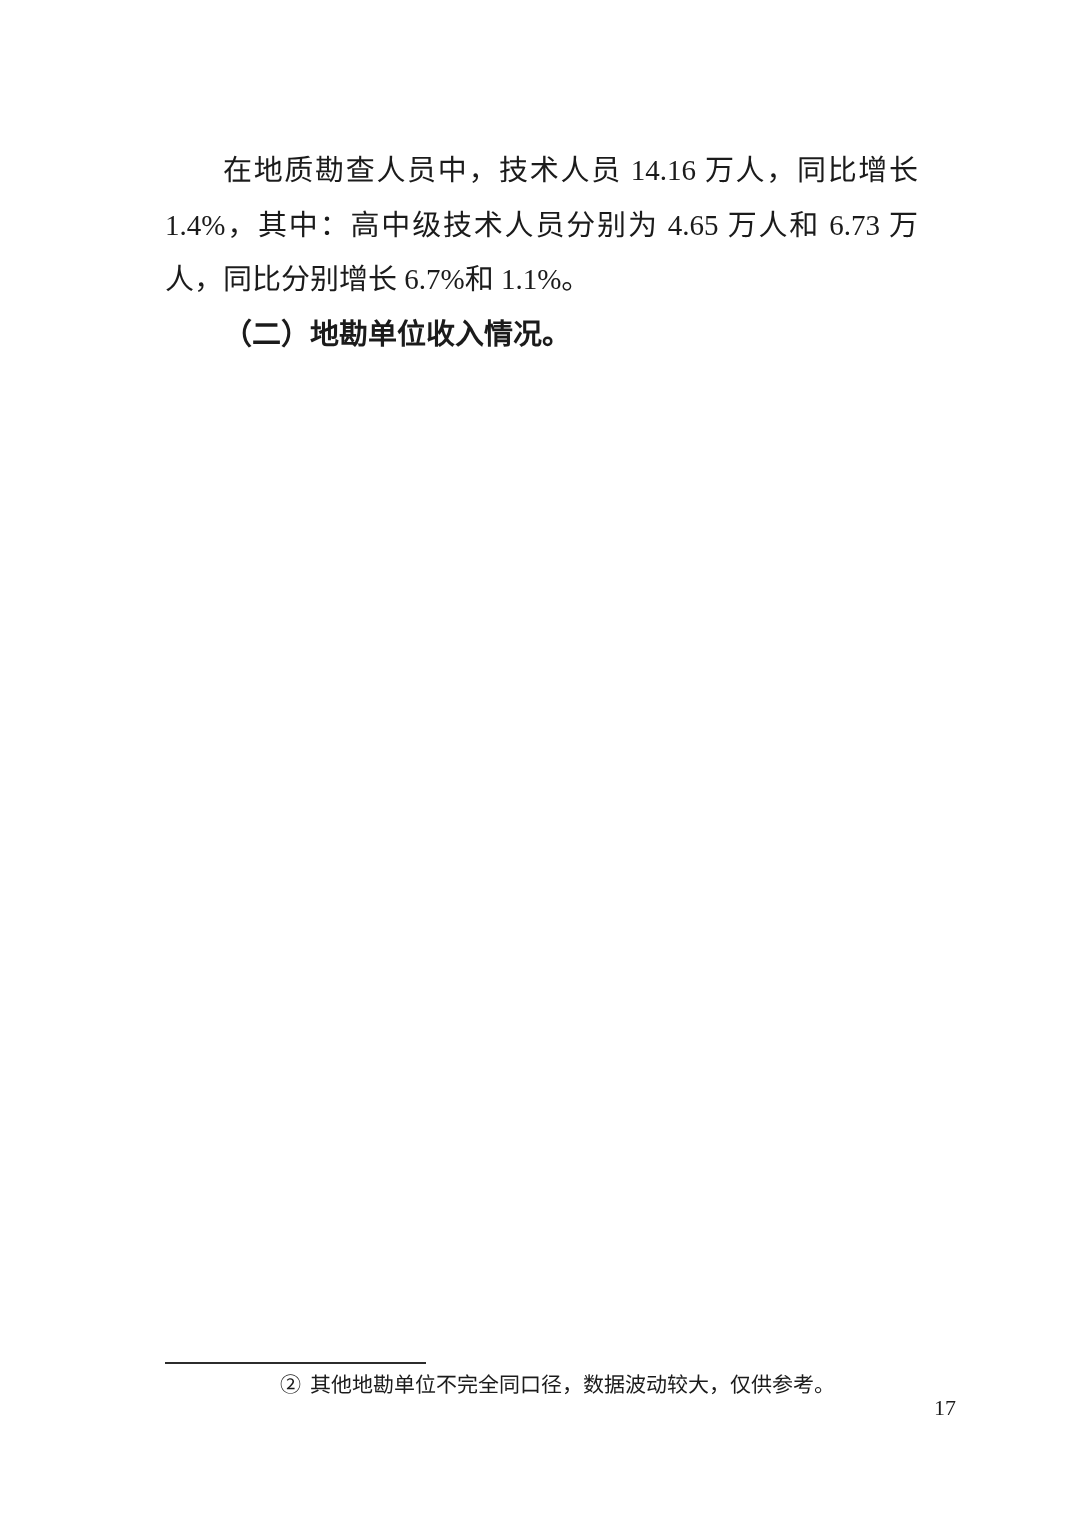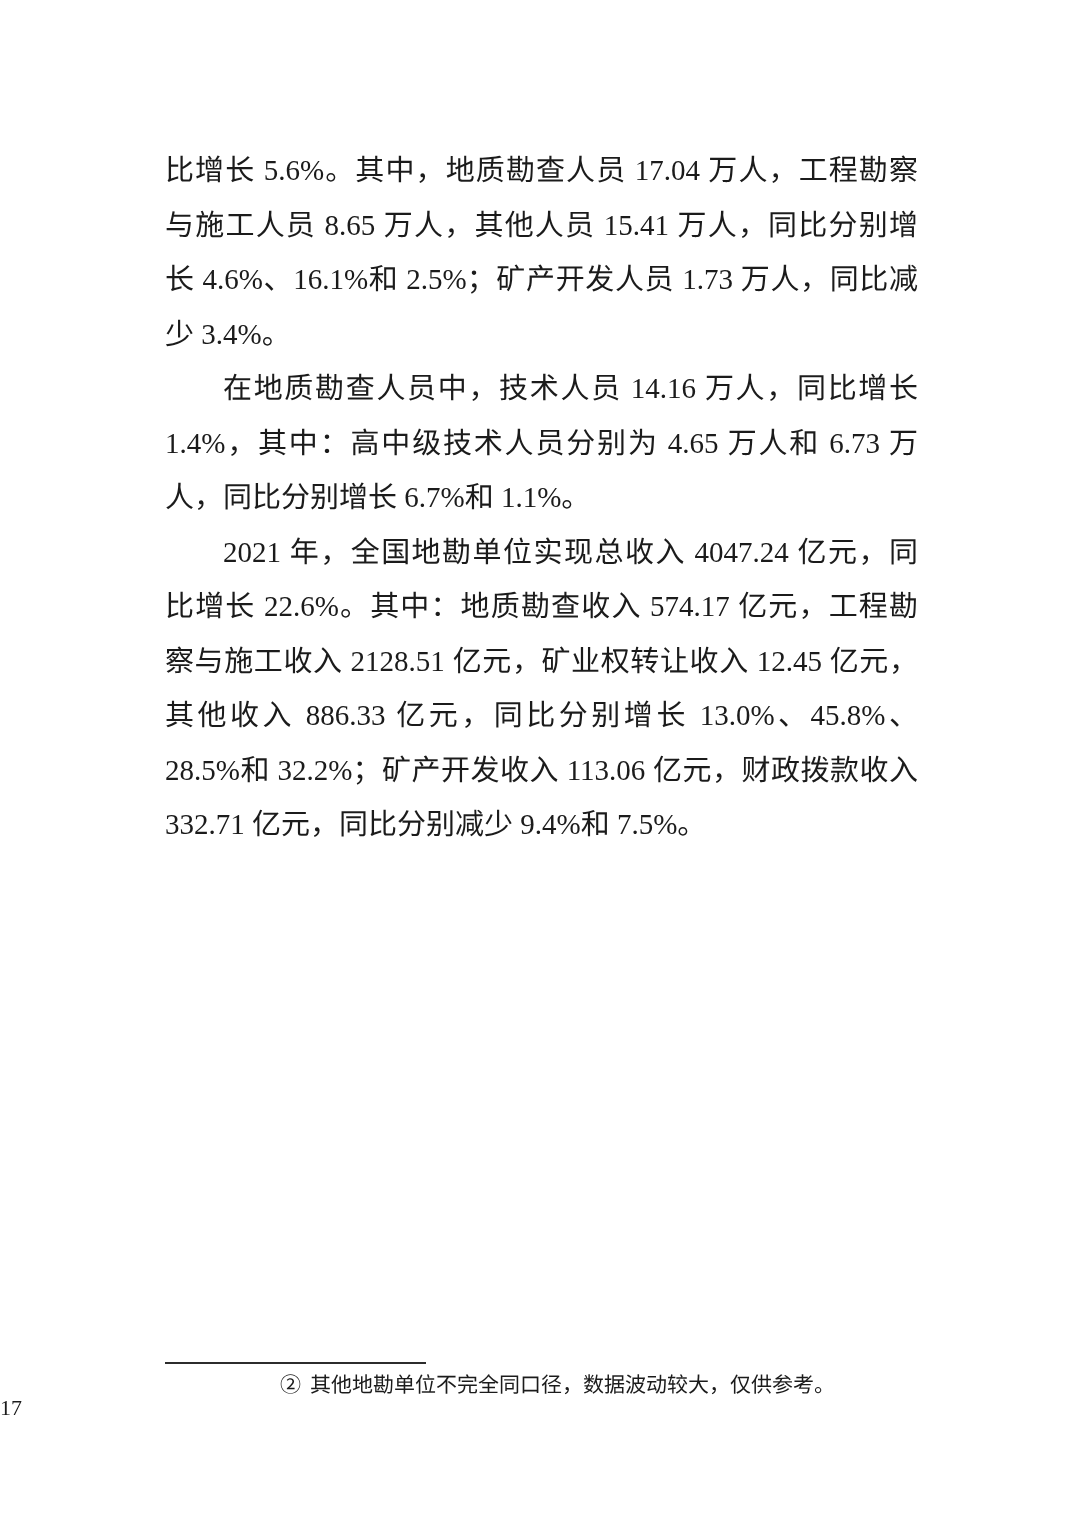--- a/index.html
+++ b/index.html
@@ -65,39 +65,38 @@
     text-align: center;
   }
   .fn-marker {
     margin-right: 9px;
   }
   .page-number {
     position: absolute;
     left: 0;
     top: 1395px;
     width: 956px;
-    text-align: left;
+    text-align: right;
     font-size: 22px;
     line-height: 26px;
   }
 </style>
 </head>
 <body>
 
 <div class="page">
 
   <div class="body-text">
 
-    <p class="para">比增长 5.6%。其中，地质勘查人员 17.04 万人，工程勘察与施工人员 8.65 万人，其他人员 15.41 万人，同比分别增长 4.6%、16.1%和 2.5%；矿产开发人员 1.73 万人，同比减少 3.4%。</p>
 
     <p class="para indent">在地质勘查人员中，技术人员 14.16 万人，同比增长 1.4%，其中：高中级技术人员分别为 4.65 万人和 6.73 万人，同比分别增长 6.7%和 1.1%。</p>
 
 
+    <p class="heading">（二）地勘单位收入情况。</p>
 
-    <p class="para indent">2021 年，全国地勘单位实现总收入 4047.24 亿元，同比增长 22.6%。其中：地质勘查收入 574.17 亿元，工程勘察与施工收入 2128.51 亿元，矿业权转让收入 12.45 亿元，其他收入 886.33 亿元，同比分别增长 13.0%、45.8%、28.5%和 32.2%；矿产开发收入 113.06 亿元，财政拨款收入 332.71 亿元，同比分别减少 9.4%和 7.5%。</p>
 
 
   </div>
 
   <div class="footnote-sep"></div>
 
   <div class="footnote">
     <span class="fn-marker">②</span><span>其他地勘单位不完全同口径，数据波动较大，仅供参考。</span>
   </div>
 

